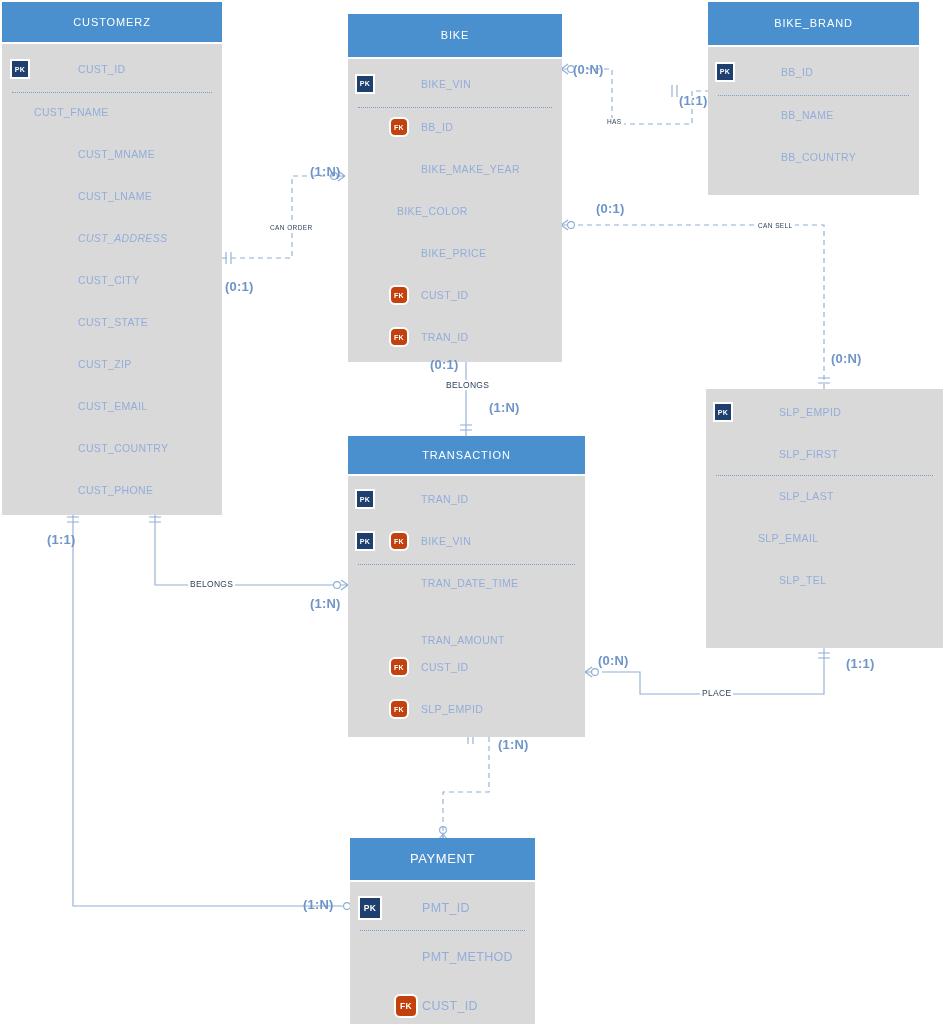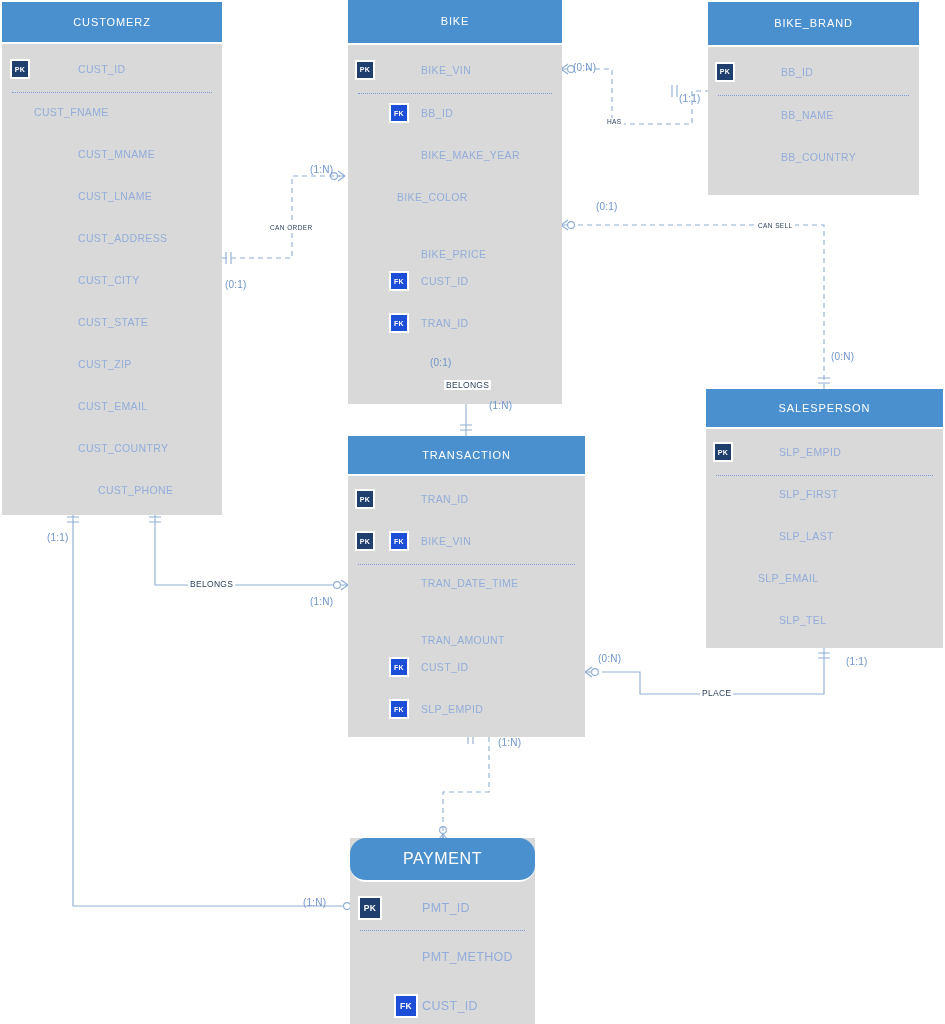--- a/index.html
+++ b/index.html
@@ -17,31 +17,31 @@
     display:flex;align-items:center;justify-content:center;
     border-bottom:2px solid #ffffff;
   }
   .attr{position:relative;display:flex;align-items:center;}
   .attr .badge{
     position:absolute;width:20px;height:20px;box-sizing:border-box;
     border:2px solid #ffffff;display:flex;align-items:center;justify-content:center;
     font-size:7px;color:#ffffff;letter-spacing:.3px;font-weight:bold;
   }
   .badge.pk{background:#1f3f6e;}
-  .badge.fk{background:#1d4ed8;}
+  .badge.fk{background:#c2410c;border-radius:6px;}
   .attr .aname{
     color:#93adda;font-size:10.5px;letter-spacing:.35px;white-space:nowrap;
   }
   .divider{position:absolute;left:10px;right:10px;border-top:1px dotted #7b9cd4;height:0;}
 
   
   .rlabel{position:absolute;color:#2b3f5c;font-size:6.5px;letter-spacing:.4px;
           background:#ffffff;padding:0 2px;white-space:nowrap;}
   .rlabel.big{font-size:8.5px;letter-spacing:.3px;}
-  .card{position:absolute;color:#6f95c8;font-size:10px;white-space:nowrap;letter-spacing:.2px;}
+  .card{position:absolute;color:#6f95c8;font-size:13px;white-space:nowrap;letter-spacing:.2px;font-weight:bold;}
 </style>
 </head>
 <body>
 
 <div id="canvas">
 
   <svg id="wires" viewBox="0 0 945 1024">
     <defs>
       <g id="sym-crowfoot-left">
         <path d="M0,0 L7,-4 M0,0 L7,4 M0,0 L7,0" stroke="#8faed4" stroke-width="1.1" fill="none"></path>
@@ -127,62 +127,62 @@
     <div class="attr" style="height:42px;">
       <span class="aname" style="margin-left:32px;">CUST_FNAME</span>
     </div>
     <div class="attr" style="height:42px;">
       <span class="aname" style="margin-left:76px;">CUST_MNAME</span>
     </div>
     <div class="attr" style="height:42px;">
       <span class="aname" style="margin-left:76px;">CUST_LNAME</span>
     </div>
     <div class="attr" style="height:42px;">
-      <span class="aname" style="margin-left:76px;">CUST_ADDRESS</span>
+      <span class="aname" style="margin-left:76px;font-style:italic;">CUST_ADDRESS</span>
     </div>
     <div class="attr" style="height:42px;">
       <span class="aname" style="margin-left:76px;">CUST_CITY</span>
     </div>
     <div class="attr" style="height:42px;">
       <span class="aname" style="margin-left:76px;">CUST_STATE</span>
     </div>
     <div class="attr" style="height:42px;">
       <span class="aname" style="margin-left:76px;">CUST_ZIP</span>
     </div>
     <div class="attr" style="height:42px;">
       <span class="aname" style="margin-left:76px;">CUST_EMAIL</span>
     </div>
     <div class="attr" style="height:42px;">
       <span class="aname" style="margin-left:76px;">CUST_COUNTRY</span>
     </div>
-    <div class="attr" style="height:42px;padding-left:20px;">
+    <div class="attr" style="height:42px;">
       <span class="aname" style="margin-left:76px;">CUST_PHONE</span>
     </div>
   </div>
 
-  <div class="entity" style="left:348px;top:0;width:214px;height:404px;">
+  <div class="entity" style="left:348px;top:14px;width:214px;height:348px;">
     <div class="ent-header" style="height:43px;line-height:43px;">
       <span>BIKE</span>
     </div>
     <div class="attr" style="height:45px;margin-top:2px;">
       <span class="badge pk" style="left:7px;">PK</span>
       <span class="aname" style="margin-left:73px;">BIKE_VIN</span>
     </div>
     <div class="divider" style="top:93px;"></div>
     <div class="attr" style="height:42px;">
       <span class="badge fk" style="left:41px;">FK</span>
       <span class="aname" style="margin-left:73px;">BB_ID</span>
     </div>
     <div class="attr" style="height:42px;">
       <span class="aname" style="margin-left:73px;">BIKE_MAKE_YEAR</span>
     </div>
     <div class="attr" style="height:42px;">
       <span class="aname" style="margin-left:49px;">BIKE_COLOR</span>
     </div>
-    <div class="attr" style="height:42px;align-items:flex-end;">
+    <div class="attr" style="height:42px;">
       <span class="aname" style="margin-left:73px;">BIKE_PRICE</span>
     </div>
     <div class="attr" style="height:42px;">
       <span class="badge fk" style="left:41px;">FK</span>
       <span class="aname" style="margin-left:73px;">CUST_ID</span>
     </div>
     <div class="attr" style="height:42px;">
       <span class="badge fk" style="left:41px;">FK</span>
       <span class="aname" style="margin-left:73px;">TRAN_ID</span>
     </div>
@@ -229,44 +229,41 @@
       <span class="badge fk" style="left:41px;">FK</span>
       <span class="aname" style="margin-left:73px;">CUST_ID</span>
     </div>
     <div class="attr" style="height:42px;">
       <span class="badge fk" style="left:41px;">FK</span>
       <span class="aname" style="margin-left:73px;">SLP_EMPID</span>
     </div>
   </div>
 
   <div class="entity" style="left:706px;top:389px;width:237px;height:259px;">
-    <div class="ent-header" style="height:38px;line-height:38px;">
-      <span>SALESPERSON</span>
-    </div>
     <div class="attr" style="height:42px;margin-top:2px;">
       <span class="badge pk" style="left:7px;">PK</span>
       <span class="aname" style="margin-left:73px;">SLP_EMPID</span>
     </div>
     <div class="divider" style="top:86px;"></div>
     <div class="attr" style="height:42px;">
       <span class="aname" style="margin-left:73px;">SLP_FIRST</span>
     </div>
     <div class="attr" style="height:42px;">
       <span class="aname" style="margin-left:73px;">SLP_LAST</span>
     </div>
     <div class="attr" style="height:42px;">
       <span class="aname" style="margin-left:52px;text-align:right;">SLP_EMAIL</span>
     </div>
     <div class="attr" style="height:42px;">
       <span class="aname" style="margin-left:73px;">SLP_TEL</span>
     </div>
   </div>
 
   <div class="entity" style="left:350px;top:838px;width:185px;height:190px;">
-    <div class="ent-header" style="height:42px;line-height:42px;font-size:16px;letter-spacing:.6px;border-radius:16px;">
+    <div class="ent-header" style="height:42px;line-height:42px;font-size:13px;letter-spacing:.6px;">
       <span>PAYMENT</span>
     </div>
     <div class="attr" style="height:48px;margin-top:2px;">
       <span class="badge pk" style="left:8px;width:24px;height:24px;font-size:8.5px;">PK</span>
       <span class="aname" style="margin-left:72px;font-size:12.5px;">PMT_ID</span>
     </div>
     <div class="divider" style="top:92px;"></div>
     <div class="attr" style="height:50px;">
       <span class="aname" style="margin-left:72px;font-size:12.5px;">PMT_METHOD</span>
     </div>

